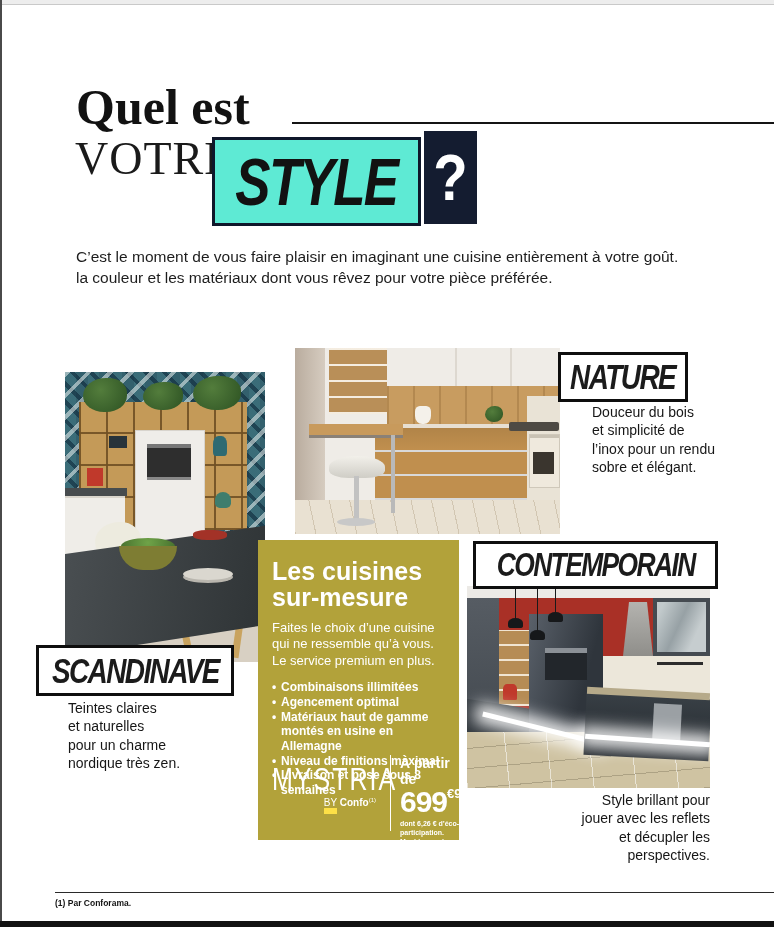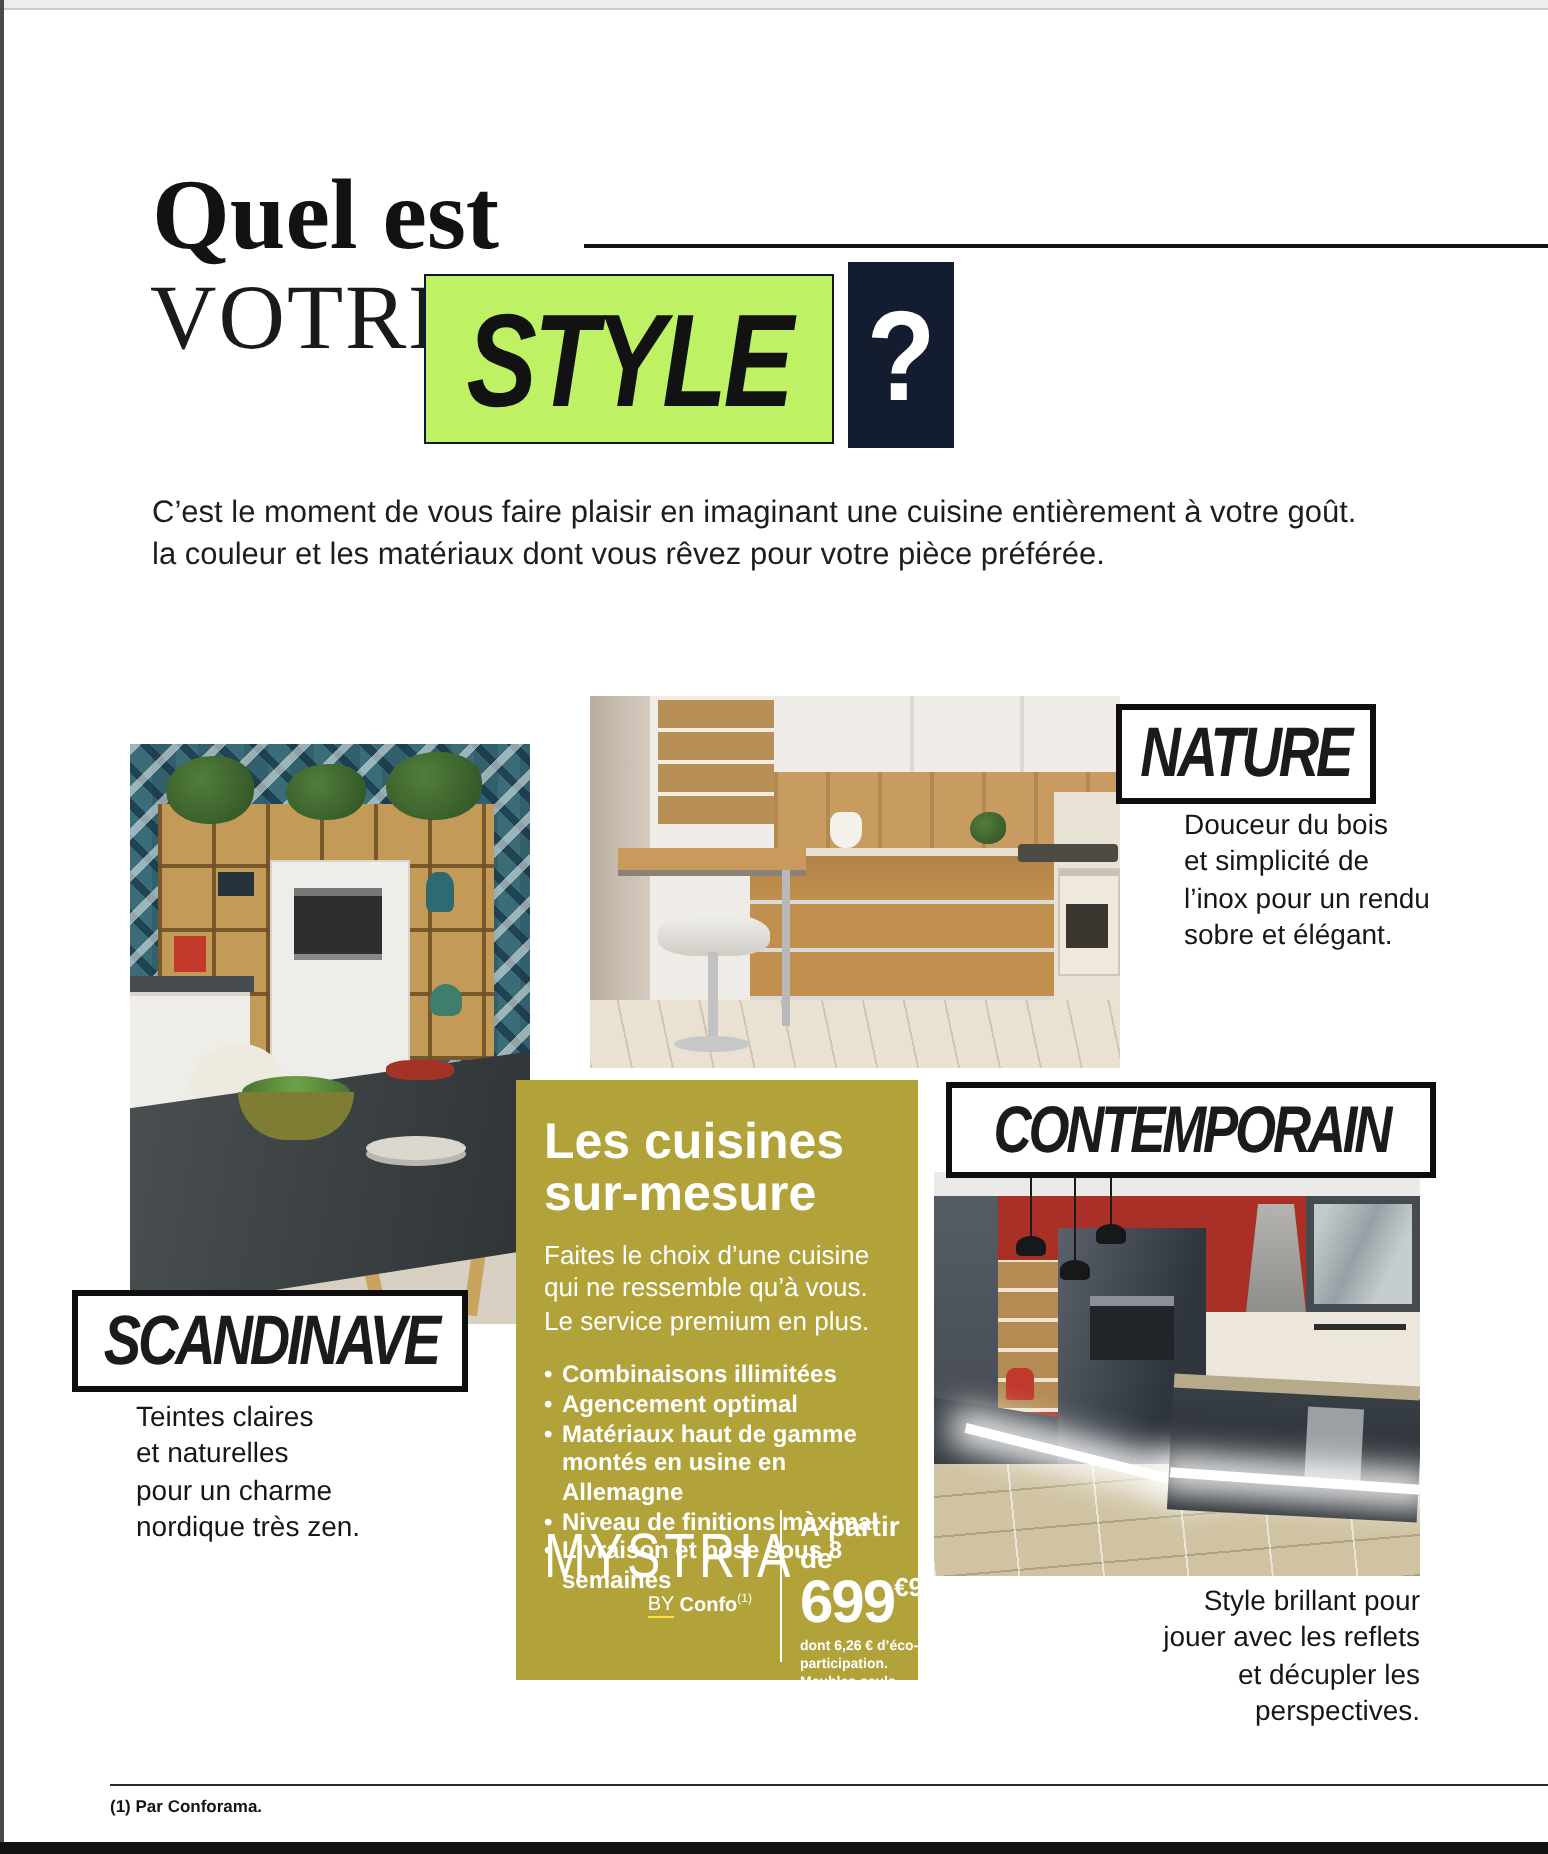--- a/index.html
+++ b/index.html
@@ -9,22 +9,22 @@
   .edge-top{position:absolute;left:0;top:0;width:100%;height:4px;background:#ededed;border-bottom:1px solid #c9c9c9;}
   .edge-left{position:absolute;left:0;top:0;width:2px;height:100%;background:#4a4a4a;}
   .edge-bottom{position:absolute;left:0;top:921px;width:100%;height:6px;background:#121212;}
 
   
   .title-top{position:absolute;left:76px;top:78px;font-family:"Liberation Serif",serif;
              font-weight:bold;font-size:50px;color:#121212;}
   .title-rule{position:absolute;left:292px;top:122px;width:482px;height:2px;background:#141414;}
   .title-bottom{position:absolute;left:75px;top:132px;font-family:"Liberation Serif",serif;
              font-size:46px;color:#1a1a1a;letter-spacing:1px;}
-  .style-box{position:absolute;left:212px;top:137px;width:203px;height:83px;background:#bef264;
-             border:1px solid #0f172a;display:flex;align-items:center;justify-content:center;z-index:4;}
+  .style-box{position:absolute;left:212px;top:137px;width:203px;height:83px;background:#5eead4;
+             border:3px solid #0f172a;display:flex;align-items:center;justify-content:center;z-index:4;}
   .impact{font-weight:bold;font-style:italic;letter-spacing:-2px;display:inline-block;transform:scaleX(.8);}
   .style-word{font-size:66px;color:#121212;}
   .q-box{position:absolute;left:424px;top:131px;width:53px;height:93px;background:#141c30;
          display:flex;align-items:center;justify-content:center;z-index:4;}
   .q-mark{color:#fff;font-size:64px;font-weight:bold;display:inline-block;transform:scaleX(.88);}
 
   
   .intro{position:absolute;left:76px;top:246px;font-size:15.5px;line-height:1.37;color:#1d1d1d;}
 
   
@@ -143,21 +143,21 @@
   
   #promo{position:absolute;left:258px;top:540px;width:201px;height:300px;background:#b2a23a;color:#fff;z-index:5;}
   .promo-title{margin:18px 14px 0;font-size:25px;font-weight:bold;line-height:1.05;}
   .promo-sub{margin:9px 14px 0;font-size:13px;line-height:1.28;}
   .promo-bullets{margin:11px 12px 0 14px;padding:0;list-style:none;font-size:12px;font-weight:bold;line-height:1.22;}
   .promo-bullets li{position:relative;padding-left:9px;}
   .promo-bullets li::before{content:"\2022";position:absolute;left:0;}
   .brand-row{position:absolute;left:14px;right:8px;top:213px;height:84px;}
   .mystria{position:absolute;left:0;top:8px;font-size:25px;letter-spacing:2px;transform:scaleY(1.25);transform-origin:left top;font-weight:normal;}
   .mystria-by{position:absolute;left:0;top:44px;width:104px;text-align:right;font-size:10px;}
-  .mystria-by .by{border-bottom:1px solid #fde047;}
+  .mystria-by .by{border-bottom:6px solid #fde047;}
   .mystria-by .store{font-weight:bold;}
   .mystria-by sup{font-size:6px;}
   .vline{position:absolute;left:118px;top:2px;width:1px;height:76px;background:#fff;}
   .price{position:absolute;left:128px;top:2px;}
   .price-prefix{font-size:14px;font-weight:bold;}
   .price-amount{font-size:30px;font-weight:bold;letter-spacing:-1px;line-height:1;}
   .price-cents{font-size:13px;vertical-align:top;letter-spacing:0;}
   .price-legal{margin-top:2px;width:66px;font-size:7px;font-weight:bold;line-height:1.3;}
 
   

